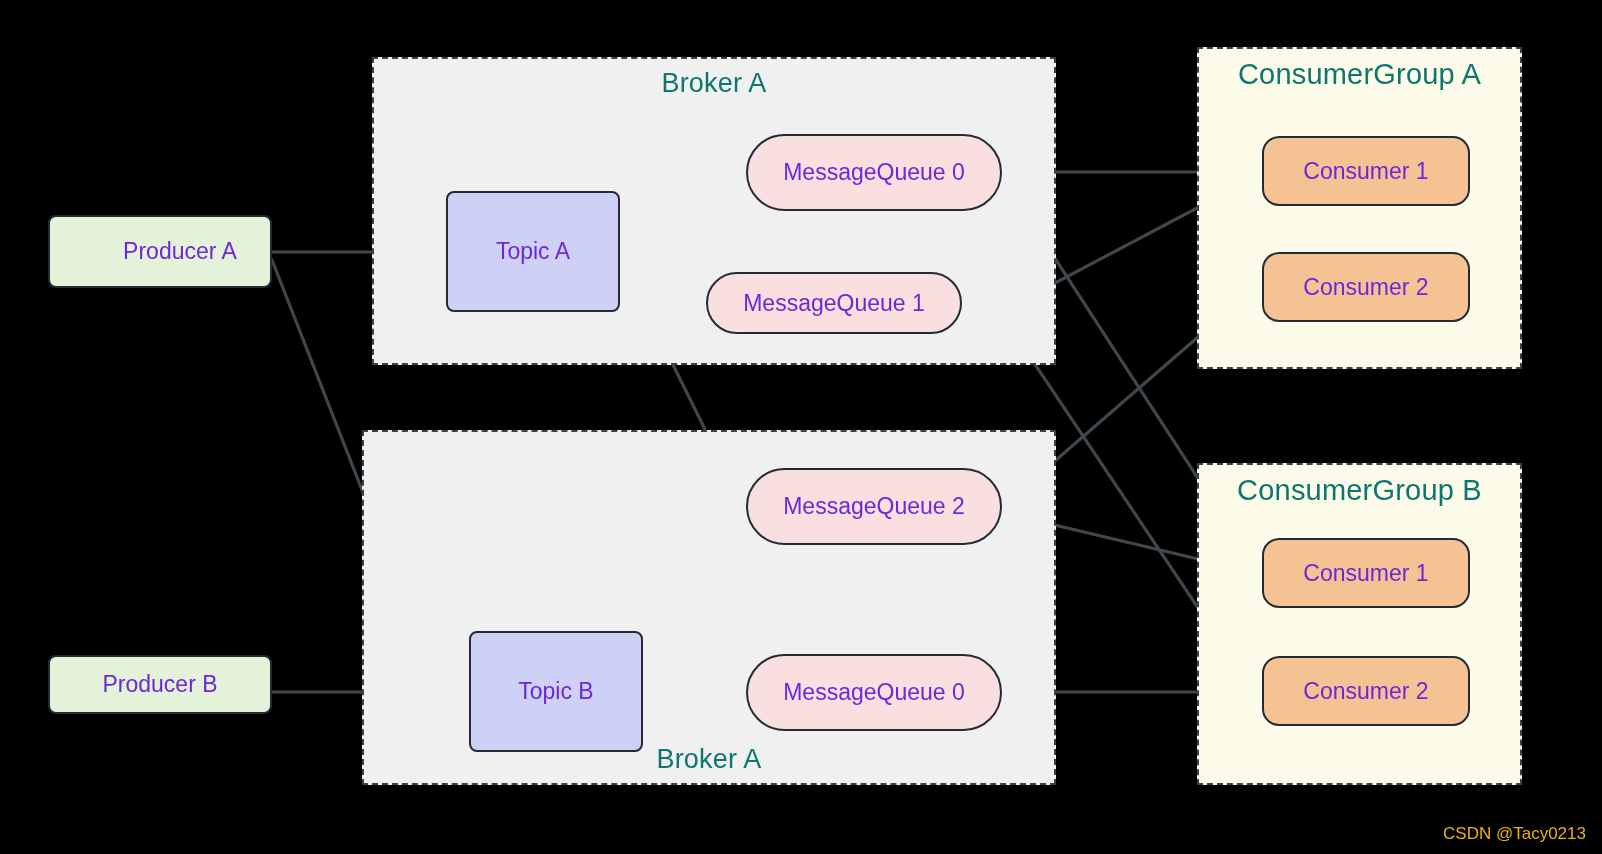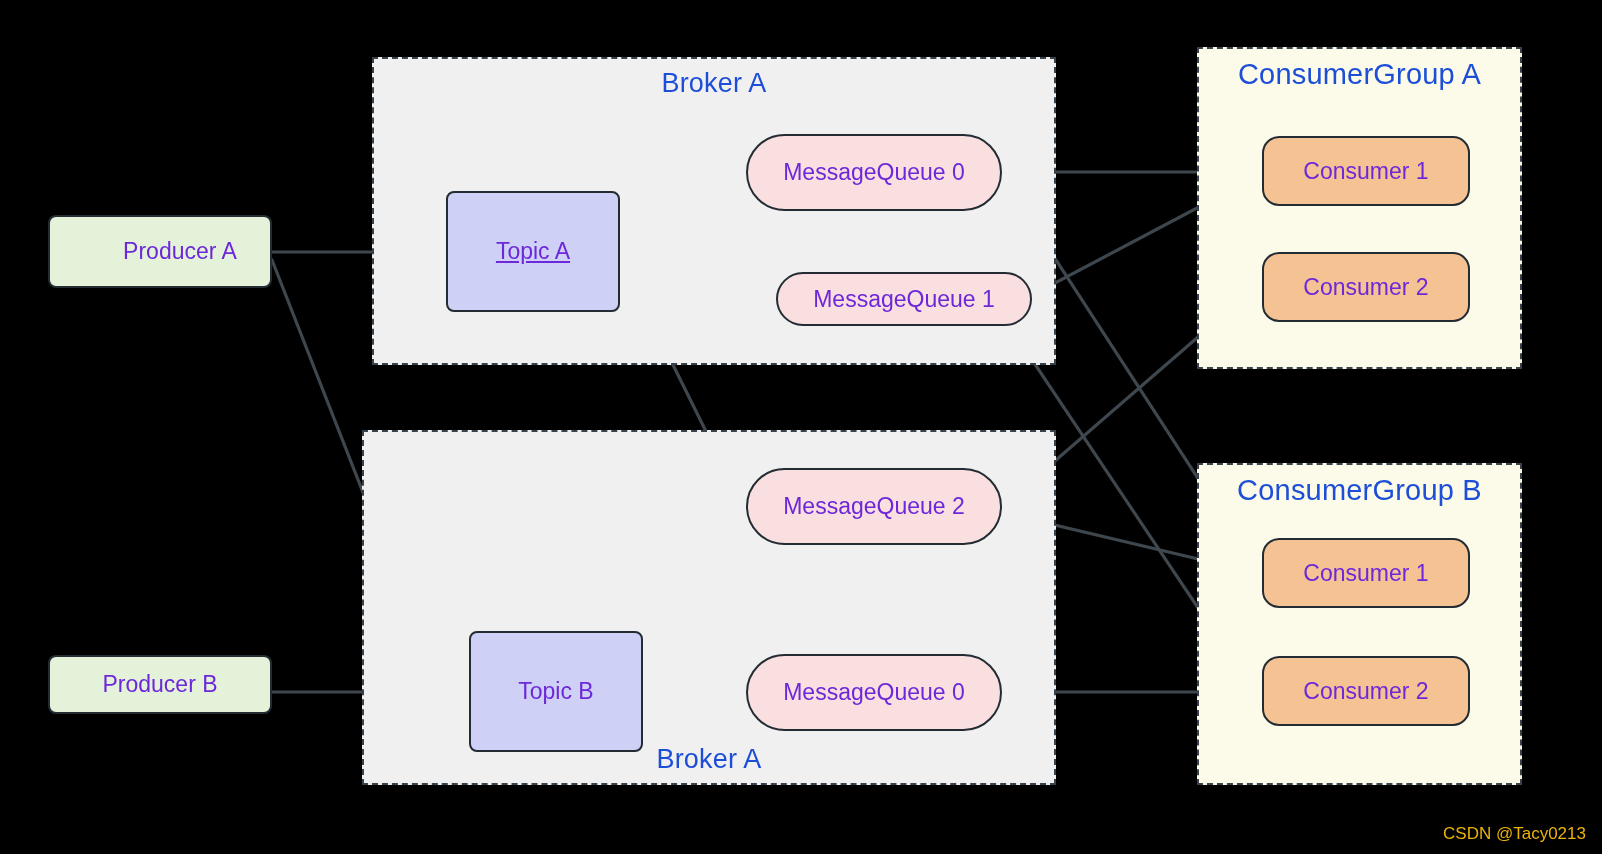--- a/index.html
+++ b/index.html
@@ -31,21 +31,21 @@
     z-index: 1;
   }
   .group.broker   { background: #f1f0f1; }
   .group.cgroup   { background: #fcfae9; }
 
   .group-title {
     position: absolute;
     left: 0;
     width: 100%;
     text-align: center;
-    color: #1d4ed8;
+    color: #0f766e;
     white-space: nowrap;
   }
   .group-title.broker-title {
     font-size: 27px;
     letter-spacing: 0.2px;
   }
   .group-title.cgroup-title {
     font-size: 29px;
     letter-spacing: 0.2px;
   }
@@ -122,29 +122,29 @@
         <polyline points="1004,505 1250,292" marker-end="url(#arrowhead)" stroke-linecap="round" stroke-linejoin="round"></polyline>
         <polyline points="1004,513 1253,572" marker-end="url(#arrowhead)" stroke-linecap="round" stroke-linejoin="round"></polyline>
         <polyline points="1004,692 1253,692" marker-end="url(#arrowhead)" stroke-linecap="round" stroke-linejoin="round"></polyline>
       </g>
   </svg>
 
   <div class="group broker" id="grp-broker-top" style="left: 372px; top: 57px; width: 684px; height: 308px;">
     <div class="group-title broker-title title-top">Broker A</div>
   </div>
 
-  <div class="node topic" id="nd-topic-a" style="left: 446px; top: 191px; width: 174px; height: 121px; text-decoration: underline;">
+  <div class="node topic" id="nd-topic-a" style="left: 446px; top: 191px; width: 174px; height: 121px;">
     <span>Topic A</span>
   </div>
 
   <div class="node queue" id="nd-mq-a-0" style="left: 746px; top: 134px; width: 256px; height: 77px;">
     <span>MessageQueue 0</span>
   </div>
 
-  <div class="node queue" id="nd-mq-a-1" style="left: 776px; top: 272px; width: 256px; height: 54px; text-align: right;">
+  <div class="node queue" id="nd-mq-a-1" style="left: 706px; top: 272px; width: 256px; height: 62px; text-align: right;">
     <span>MessageQueue 1</span>
   </div>
 
   <div class="group broker" id="grp-broker-bottom" style="left: 362px; top: 430px; width: 694px; height: 355px;">
     <div class="group-title broker-title title-bottom">Broker A</div>
   </div>
 
   <div class="node topic" id="nd-topic-b" style="left: 446px; top: 631px; width: 174px; height: 121px; margin-left: 23px;">
     <span>Topic B</span>
   </div>

